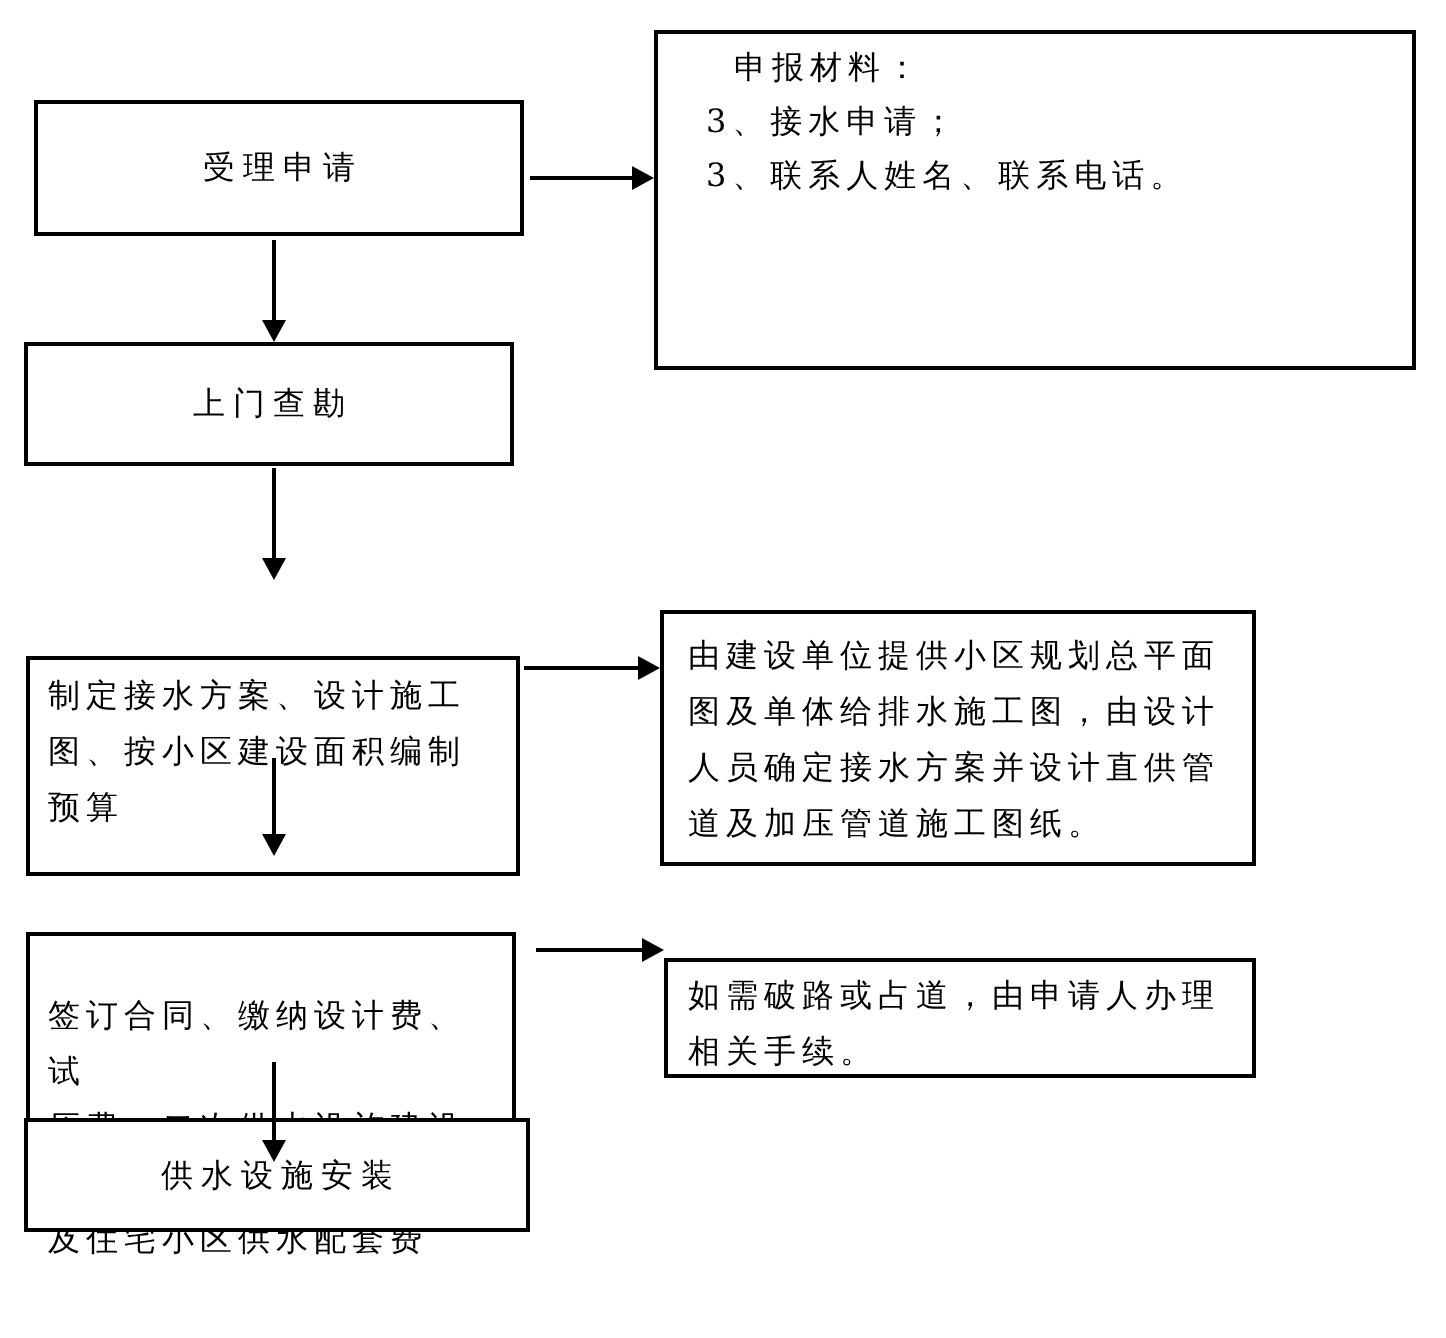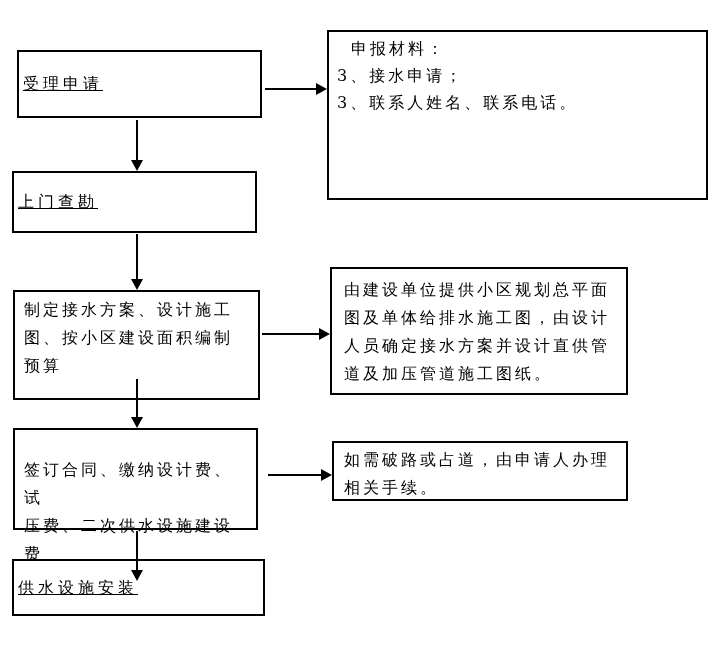--- a/index.html
+++ b/index.html
@@ -21,35 +21,35 @@
     border: 2px solid #000000;
     background: #ffffff;
     box-sizing: border-box;
     font-size: 16px;
     line-height: 28px;
     letter-spacing: 3px;
   }
   .center {
     display: flex;
     align-items: center;
+    justify-content: center;
     letter-spacing: 4px;
     text-indent: 4px; 
-    text-decoration: underline;
   }
-  .pre { white-space: pre-line; }
+  .pre { white-space: pre-line; margin-top: 38px; }
 
   
   #step1 { left: 17px;  top: 50px;  width: 245px; height: 68px;  }
   #step2 { left: 12px;  top: 171px; width: 245px; height: 62px;  }
   #step3 { left: 13px;  top: 290px; width: 247px; height: 110px;  padding: 4px 9px; }
   #step4 { left: 13px;  top: 428px; width: 245px; height: 102px; padding: 26px 9px; }
   #step5 { left: 12px;  top: 559px; width: 253px; height: 57px;  }
 
   
-  #ann1 { left: 327px; top: 30px;  width: 381px; height: 170px; padding: 3px 8px; line-height: 27px; }
+  #ann1 { left: 327px; top: 15px;  width: 381px; height: 170px; padding: 3px 24px; line-height: 27px; }
   #ann2 { left: 330px; top: 267px; width: 298px; height: 128px; padding: 7px 12px; }
   #ann3 { left: 332px; top: 441px; width: 296px; height: 60px;  padding: 3px 10px; }
 
   .ann-title { text-indent: 14px; }
   .ann-item  { padding-left: 26px; text-indent: -26px; white-space: pre-line; }
 
   
   .varrow {
     position: absolute;
     width: 2px;

